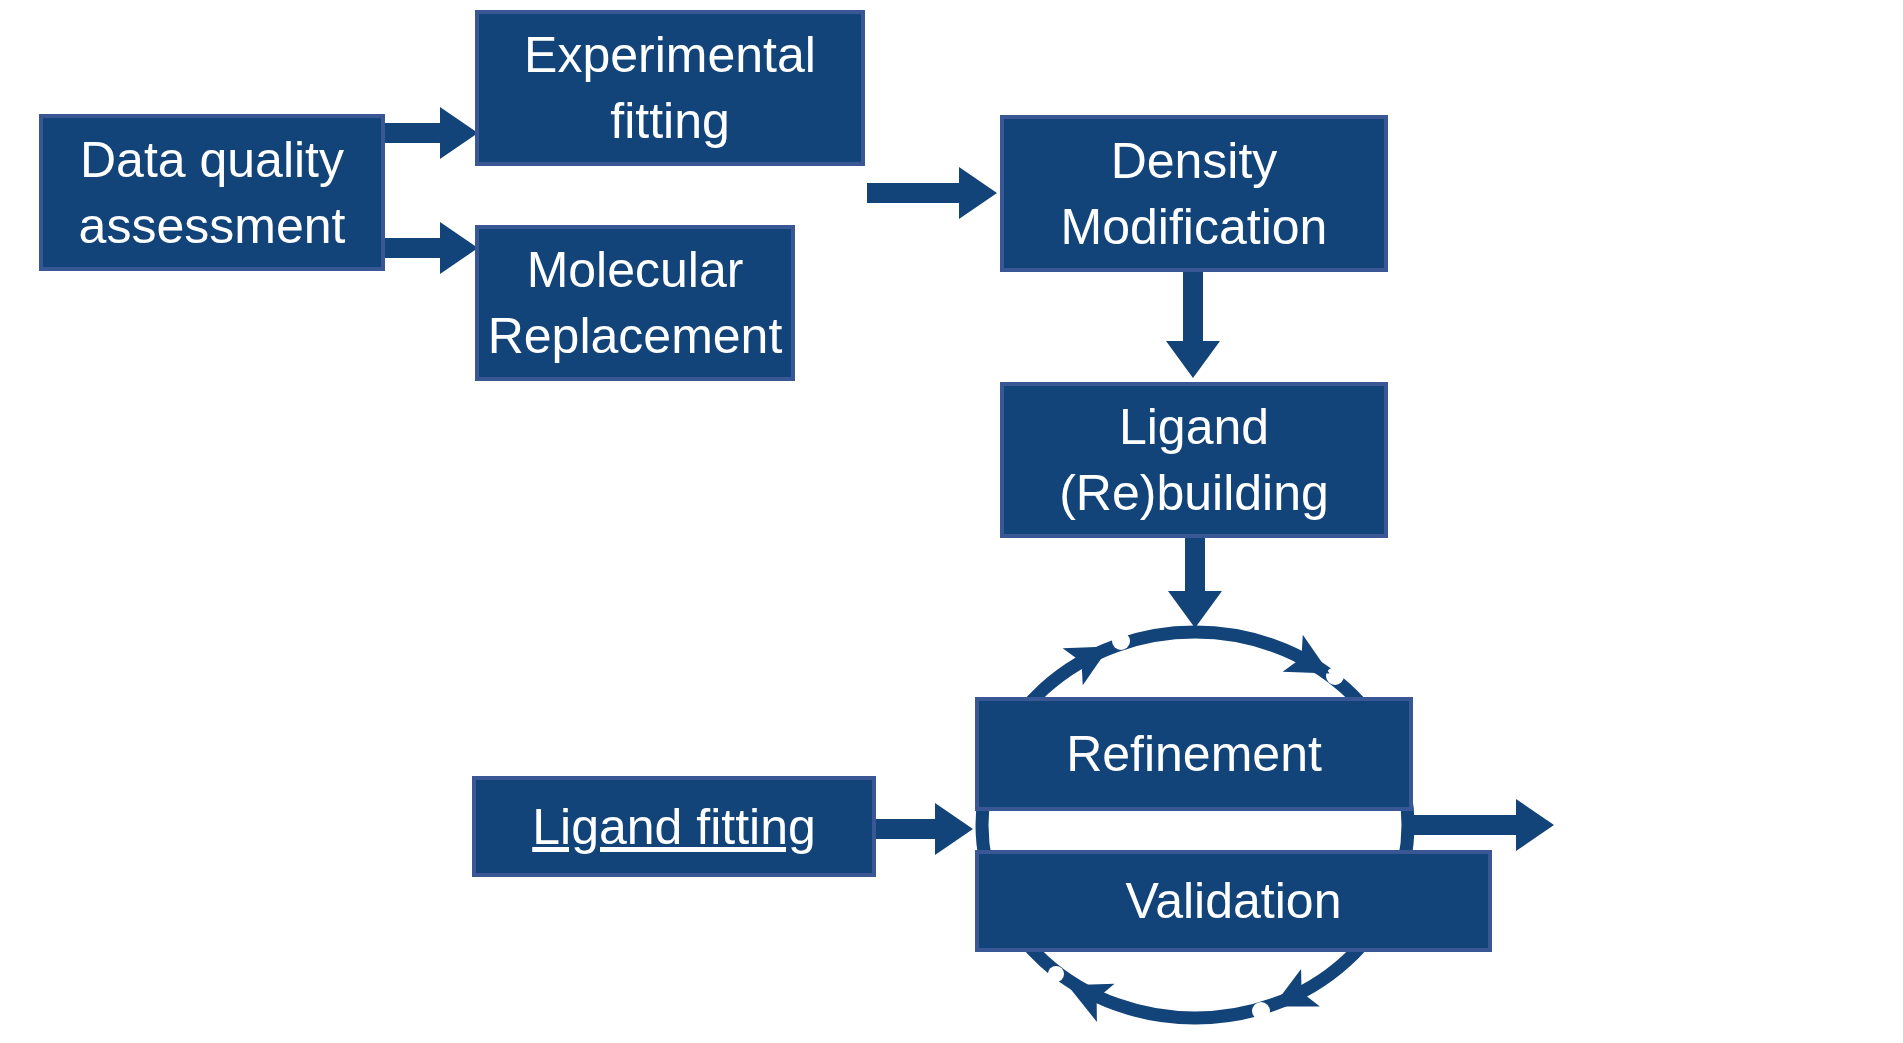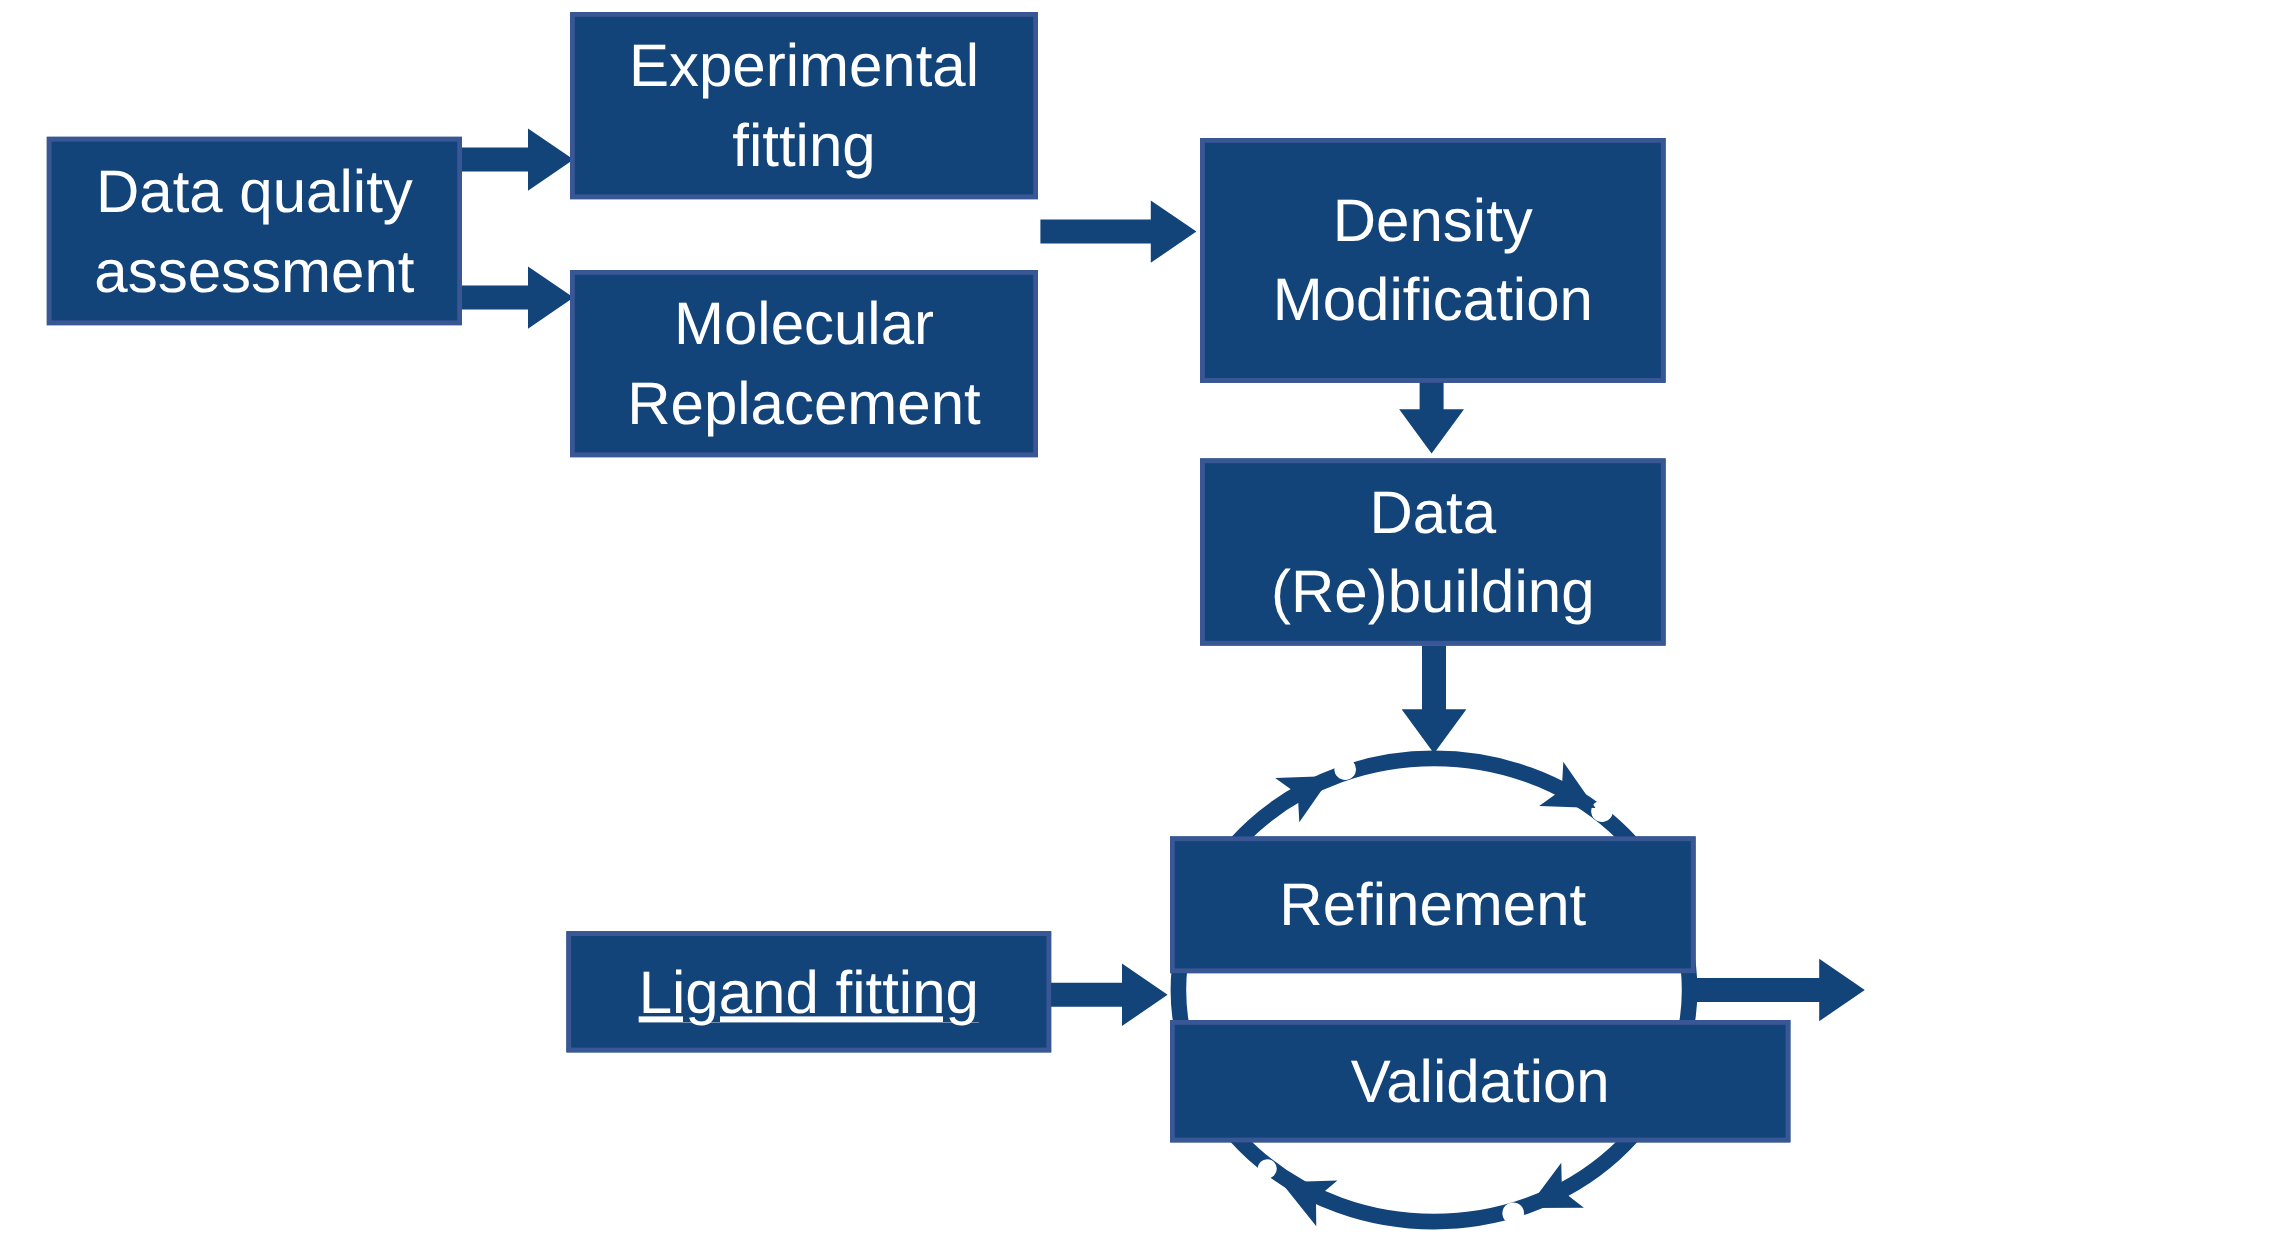--- a/index.html
+++ b/index.html
@@ -29,22 +29,22 @@
     flex-direction:column;
     align-items:center;
     justify-content:center;
     font-size:50px;
     line-height:66px;
     white-space:nowrap;
   }
   
   #n-data-quality      { left:15px;   top:114px; width:346px; height:157px;margin-left:24px; }
   #n-exp-phasing       { left:475px;  top:10px;  width:390px; height:156px; }
-  #n-mol-replacement   { left:475px;  top:225px; width:390px; height:156px; }
-  #n-density-mod       { left:1000px; top:115px; width:388px; height:204px; }
+  #n-mol-replacement   { left:475px;  top:225px; width:320px; height:156px; }
+  #n-density-mod       { left:1000px; top:115px; width:388px; height:157px; }
   #n-model-rebuilding  { left:1000px; top:382px; width:388px; height:156px; }
   #n-refinement        { left:975px;  top:697px; width:438px; height:114px; }
   #n-validation        { left:975px;  top:850px; width:517px; height:102px; }
   #n-ligand-fitting    { left:472px;  top:776px; width:404px; height:101px;text-decoration:underline; }
   #n-deposition        { left:1557px; top:775px; width:340px; height:104px; }
 </style>
 </head>
 <body>
 
 <div class="canvas">
@@ -86,21 +86,21 @@
     <span>Molecular</span>
     <span>Replacement</span>
   </div>
 
   <div class="node" id="n-density-mod">
     <span>Density</span>
     <span>Modification</span>
   </div>
 
   <div class="node" id="n-model-rebuilding">
-    <span>Data</span>
+    <span>Ligand</span>
     <span>(Re)building</span>
   </div>
 
   <div class="node" id="n-refinement">
     <span>Refinement</span>
   </div>
 
   <div class="node" id="n-validation">
     <span>Validation</span>
   </div>

